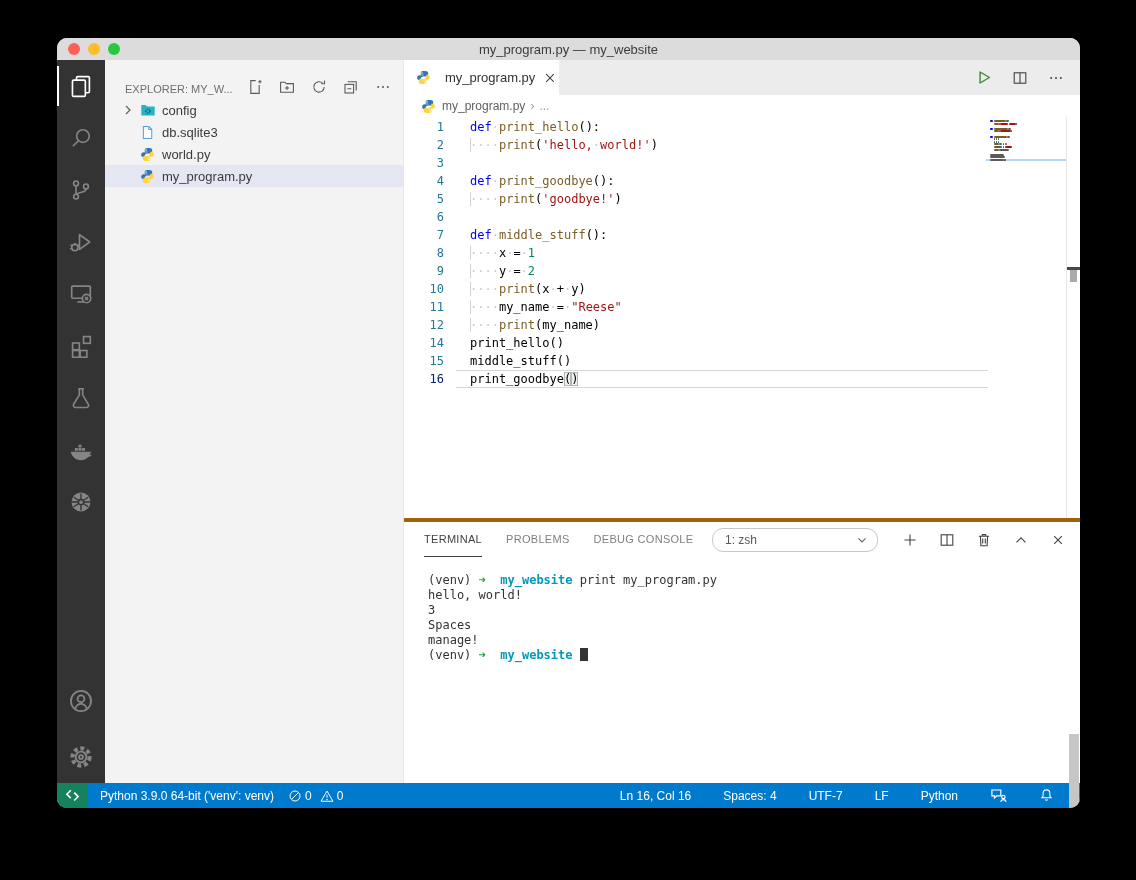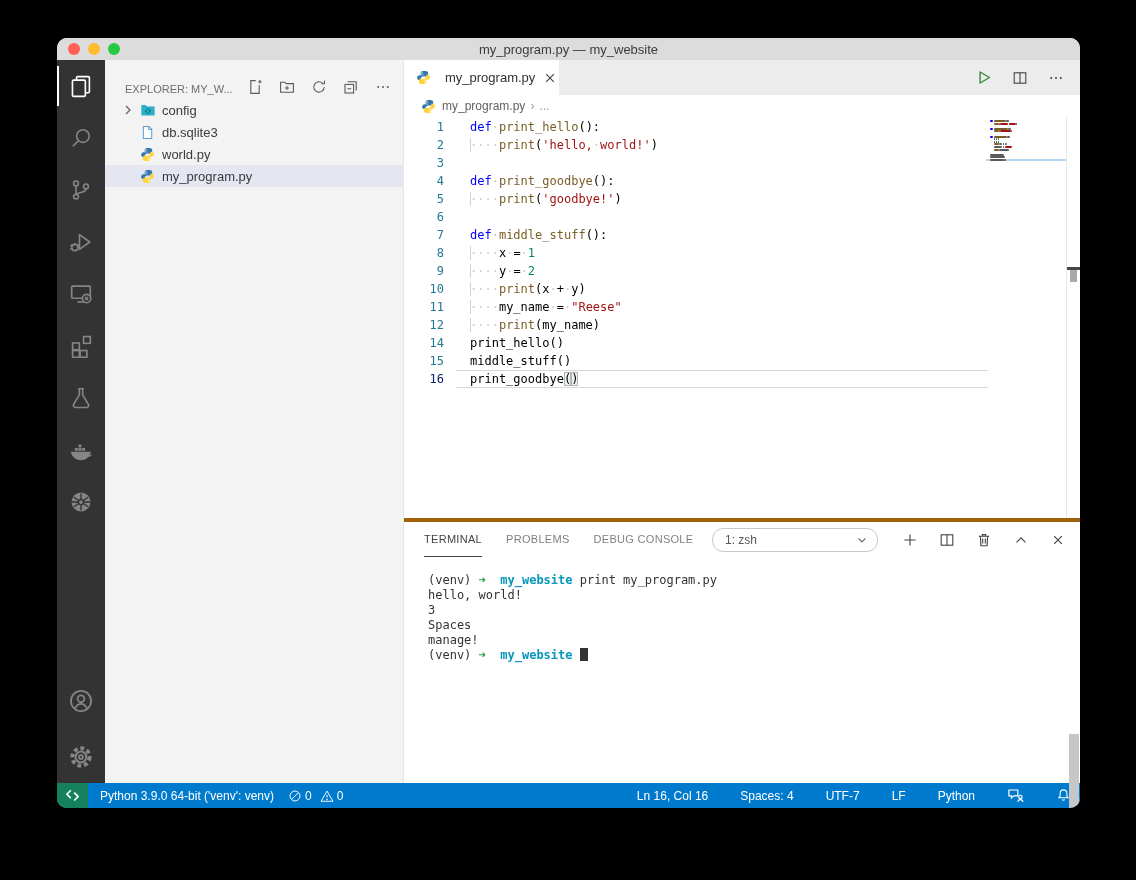--- a/index.html
+++ b/index.html
@@ -75,21 +75,21 @@
   .t-g { color:var(--c-green); }
   .t-c { color:var(--c-cyan); font-weight:bold; }
   .t-cursor { display:inline-block; width:8px; height:13px; background:#333; vertical-align:-2px; }
   .panel-scrollbar { position:absolute; right:1px; top:212px; width:10px; height:94px; background:#c6c6c6; }
   
   .statusbar { height:25px; flex:none; background:var(--c-status); color:#fff; display:flex; align-items:center; font-size:12px; }
   .sb-remote { width:31px; height:25px; background:var(--c-remote); display:flex; align-items:center; justify-content:center; flex:none; cursor:pointer; }
   .sb-left { display:flex; align-items:center; gap:14px; padding-left:12px; }
   .sb-item { display:flex; align-items:center; gap:4px; cursor:pointer; }
   .sb-problems { display:flex; align-items:center; gap:3px; }
-  .sb-right { margin-left:auto; display:flex; align-items:center; gap:32px; padding-right:9px; }
+  .sb-right { margin-left:auto; display:flex; align-items:center; gap:32px; padding-right:26px; }
   .icon16 svg { display:block; }
 </style>
 </head>
 <body>
 
 <div class="window">
 
   <div class="titlebar">
     <div class="traffic">
       <div class="tl r"></div>

